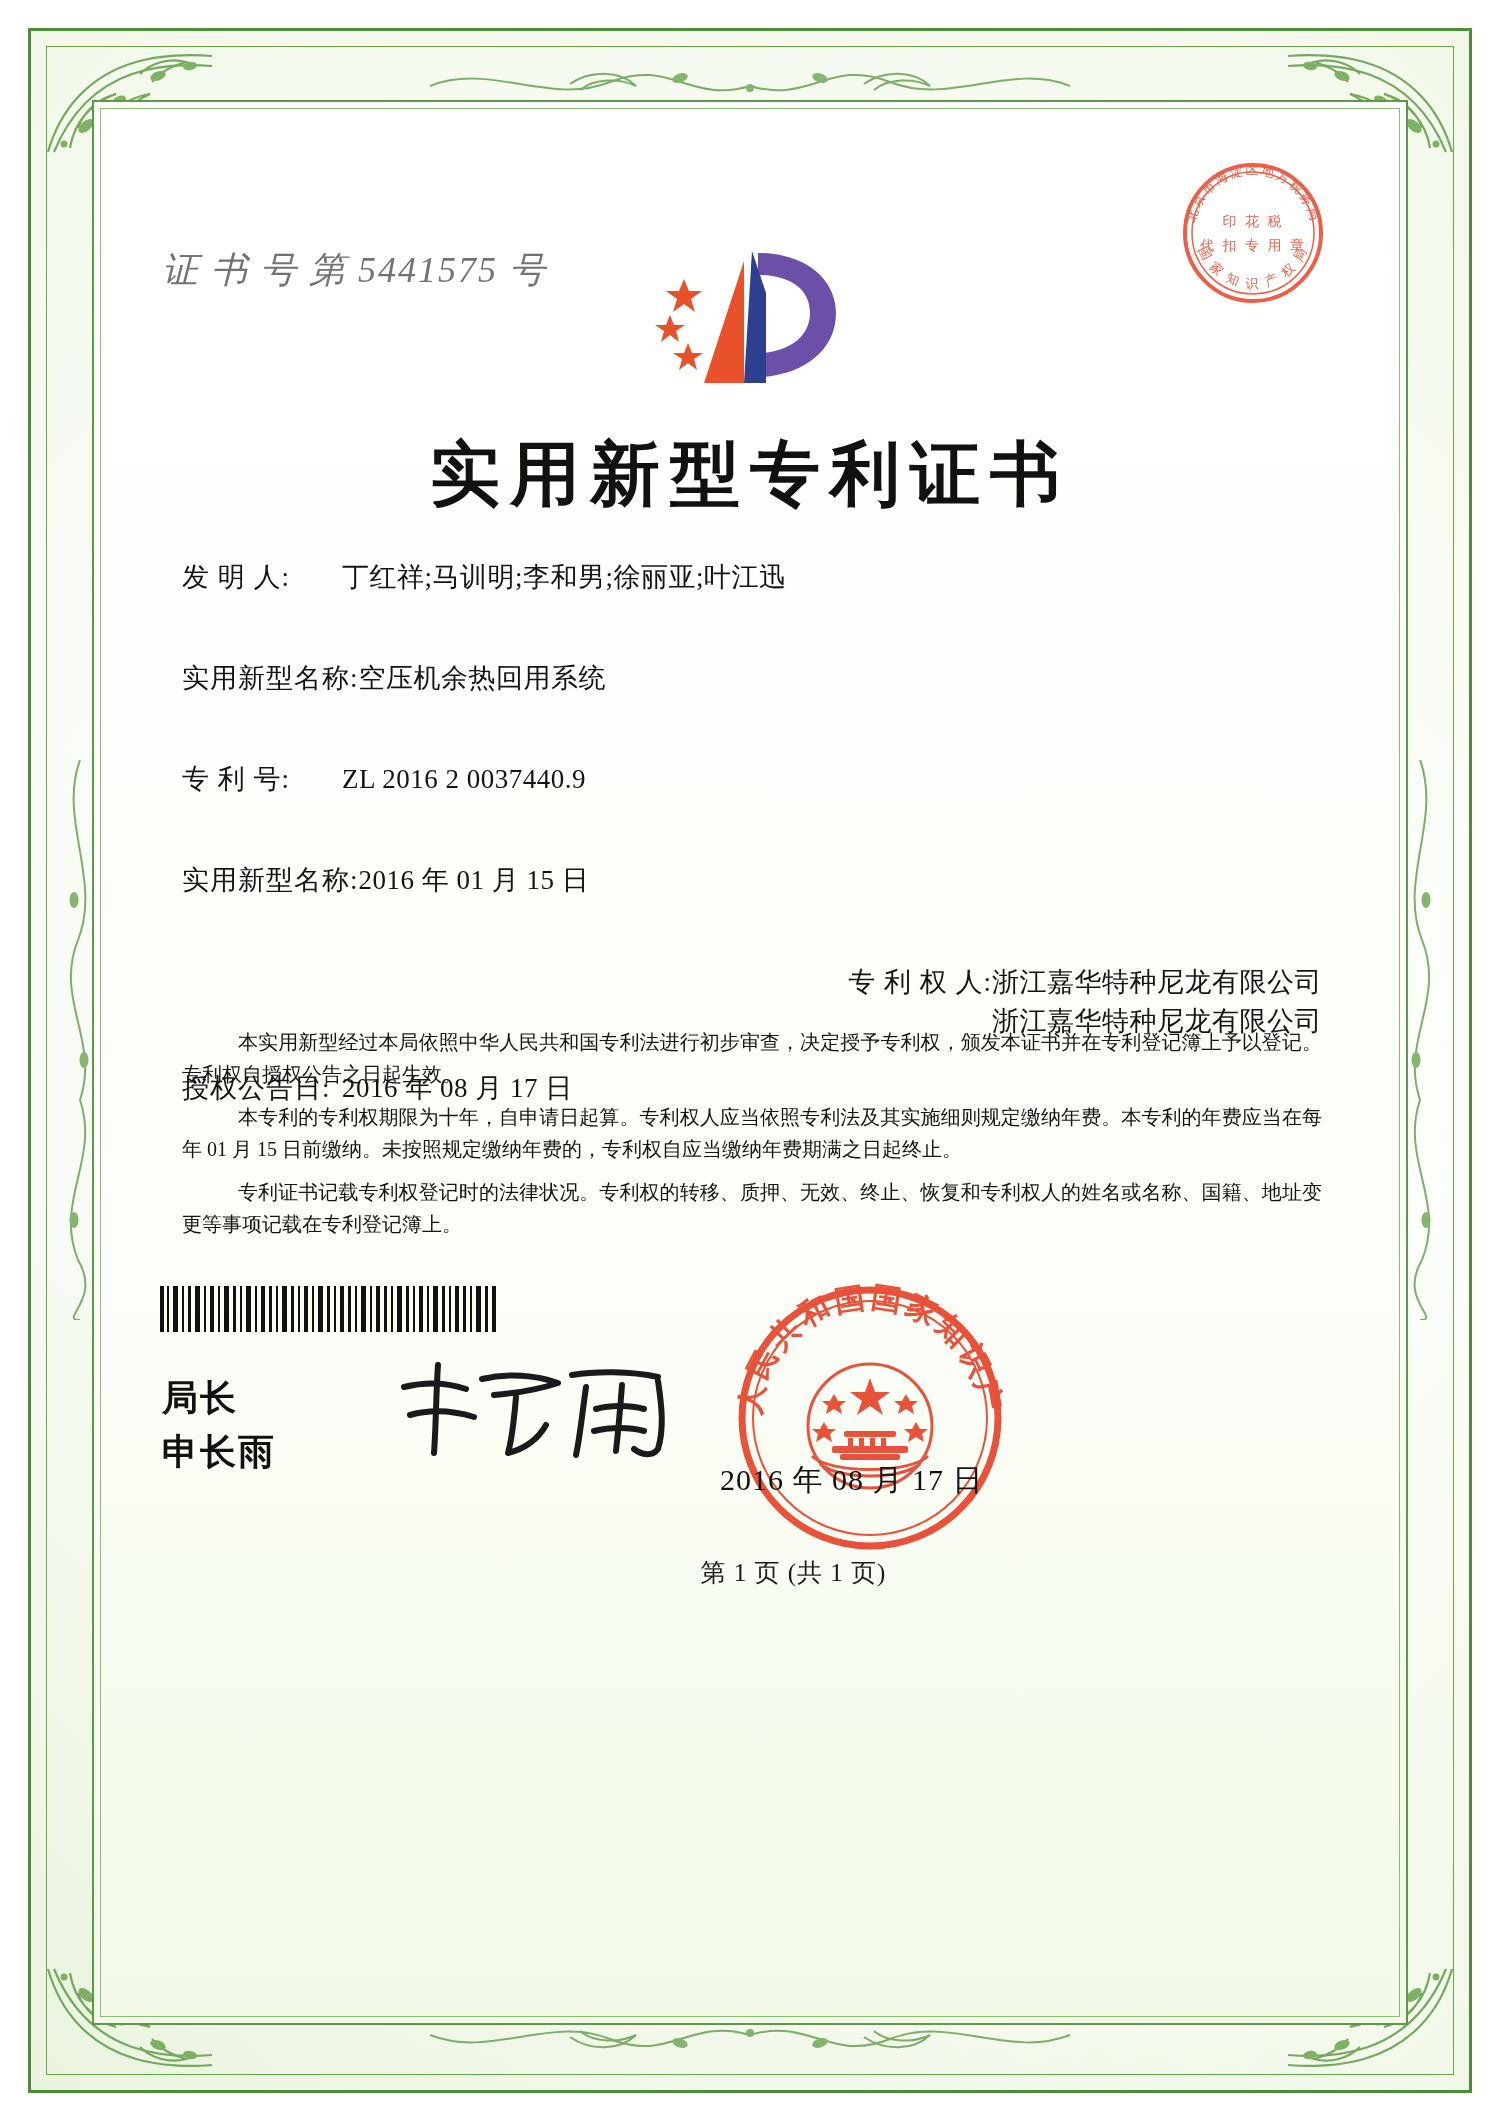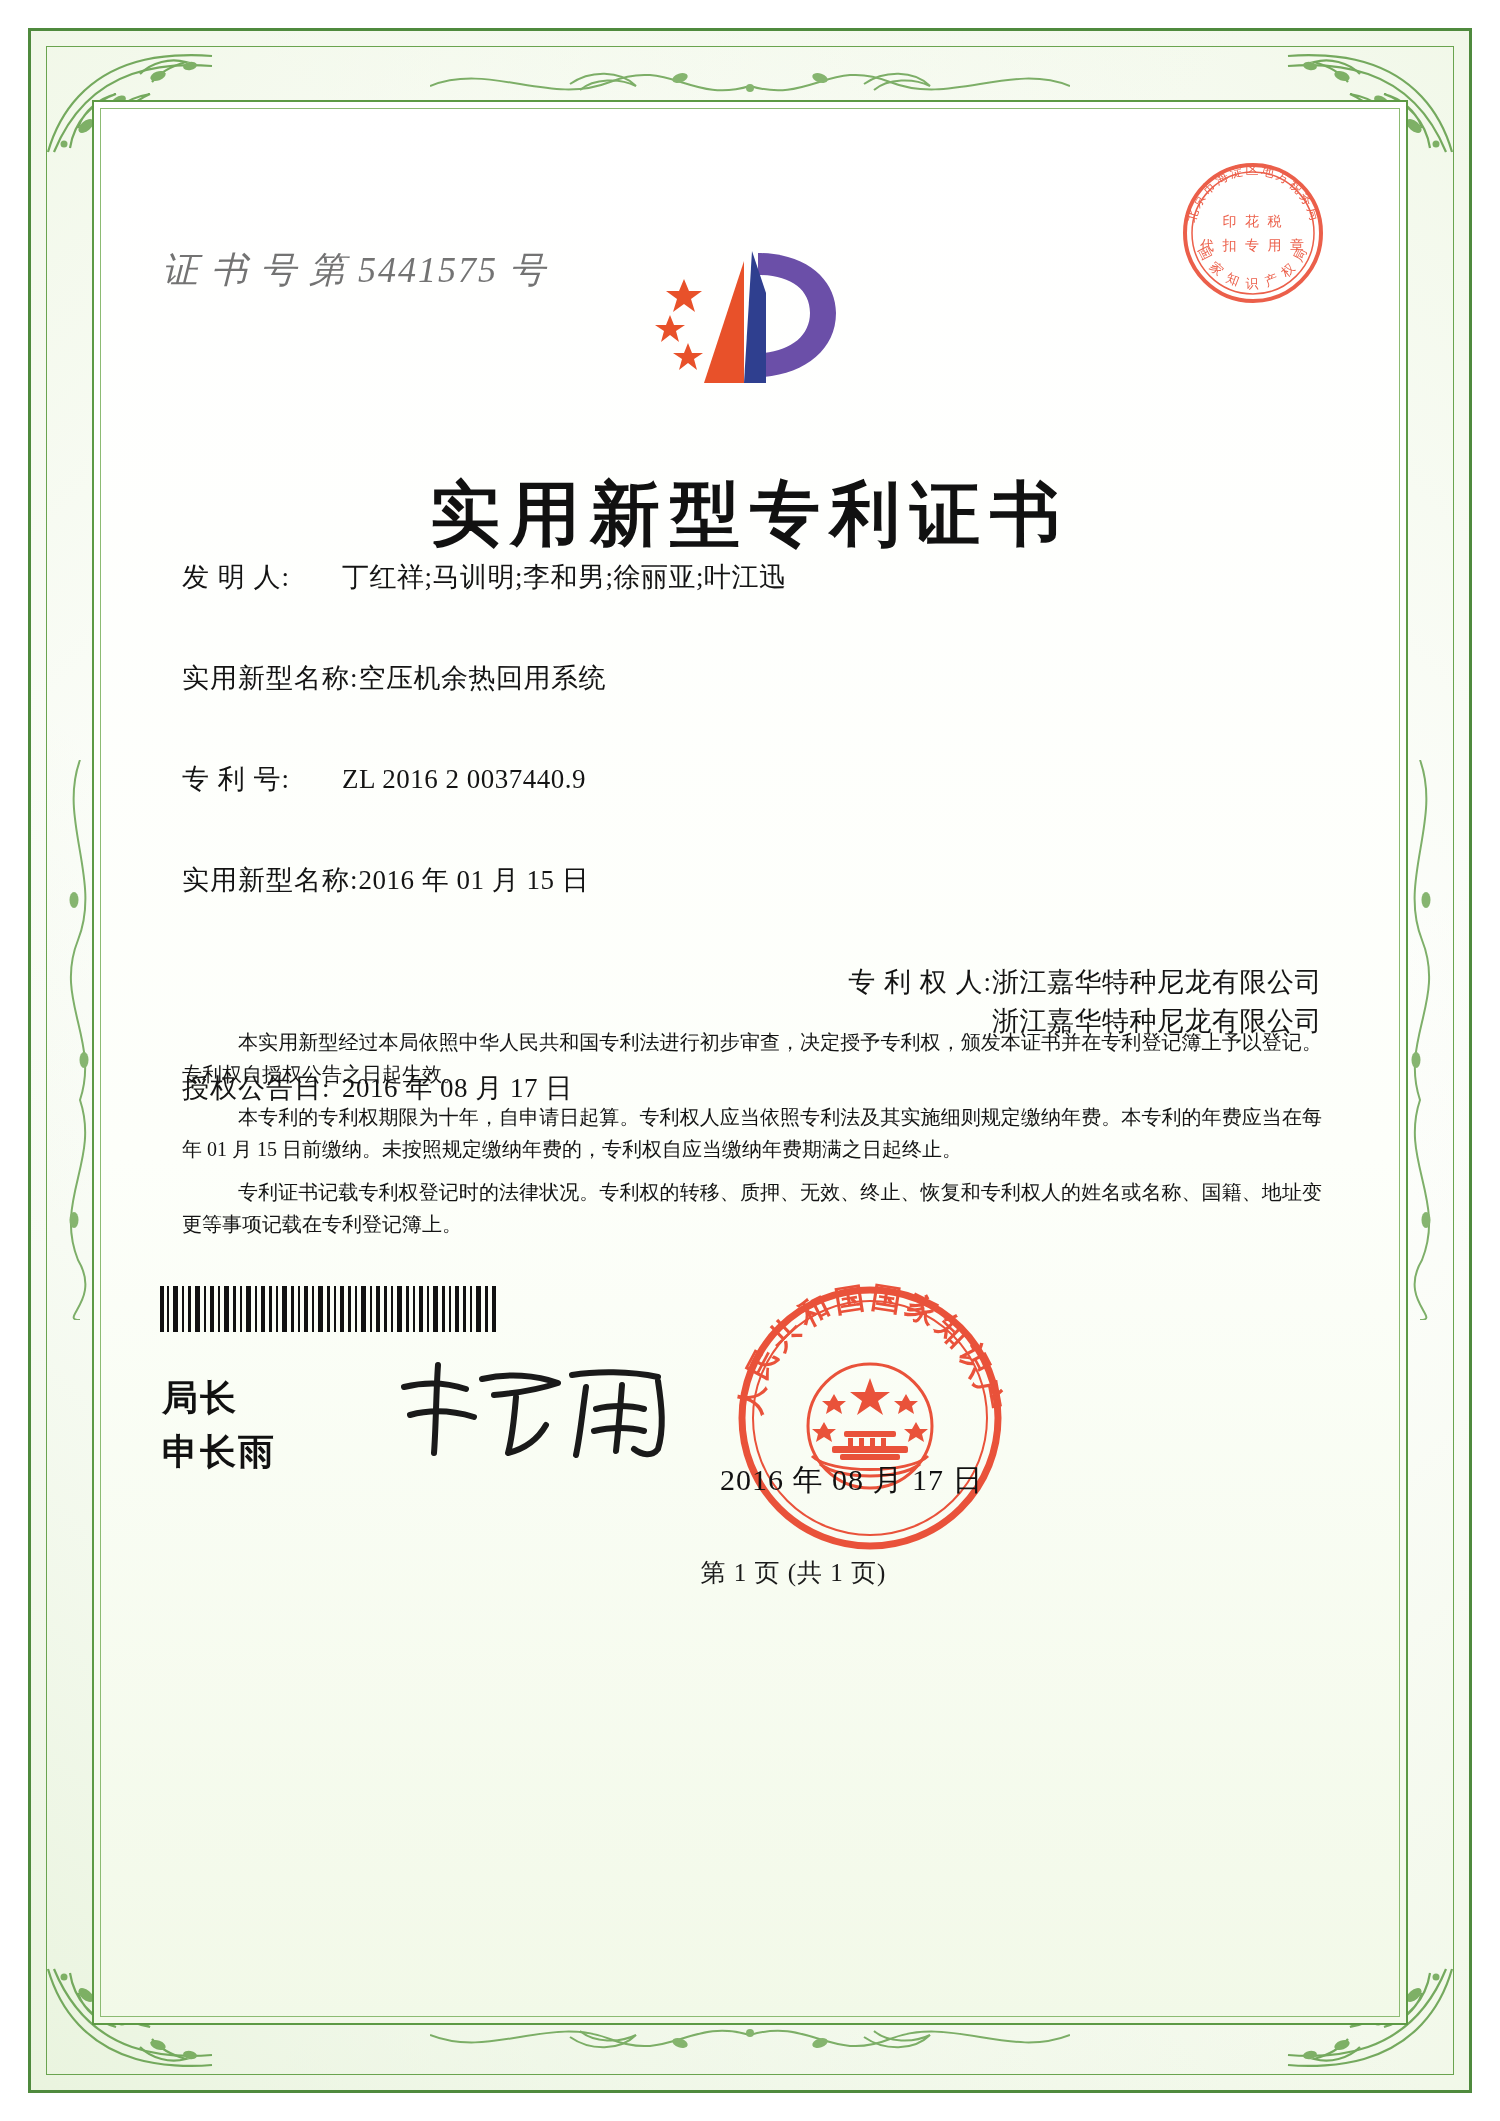--- a/index.html
+++ b/index.html
@@ -117,21 +117,20 @@
     position: absolute;
     left: 0;
     top: 320px;
     width: 1300px;
     text-align: center;
     font-family: Liberation Sans, sans-serif;
     font-weight: bold;
     font-size: 70px;
     letter-spacing: 10px;
     color: #111111;
-    margin-top: 40px;
   }
   .fields {
     position: absolute;
     left: 82px;
     top: 450px;
     width: 1140px;
   }
   .field {
     position: relative;
     font-family: "Liberation Serif", "DejaVu Serif", serif;

